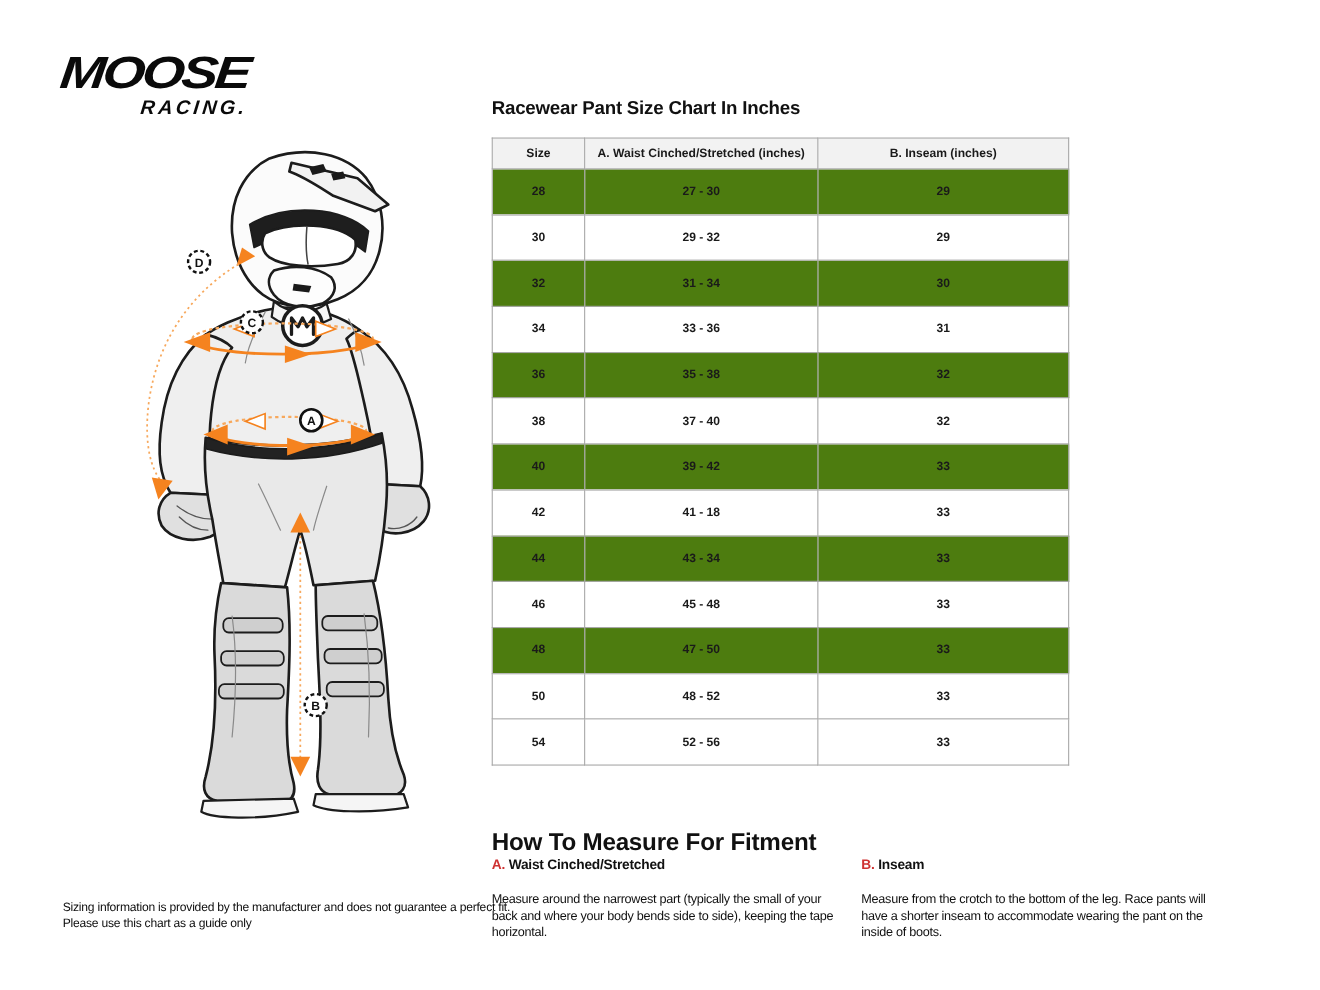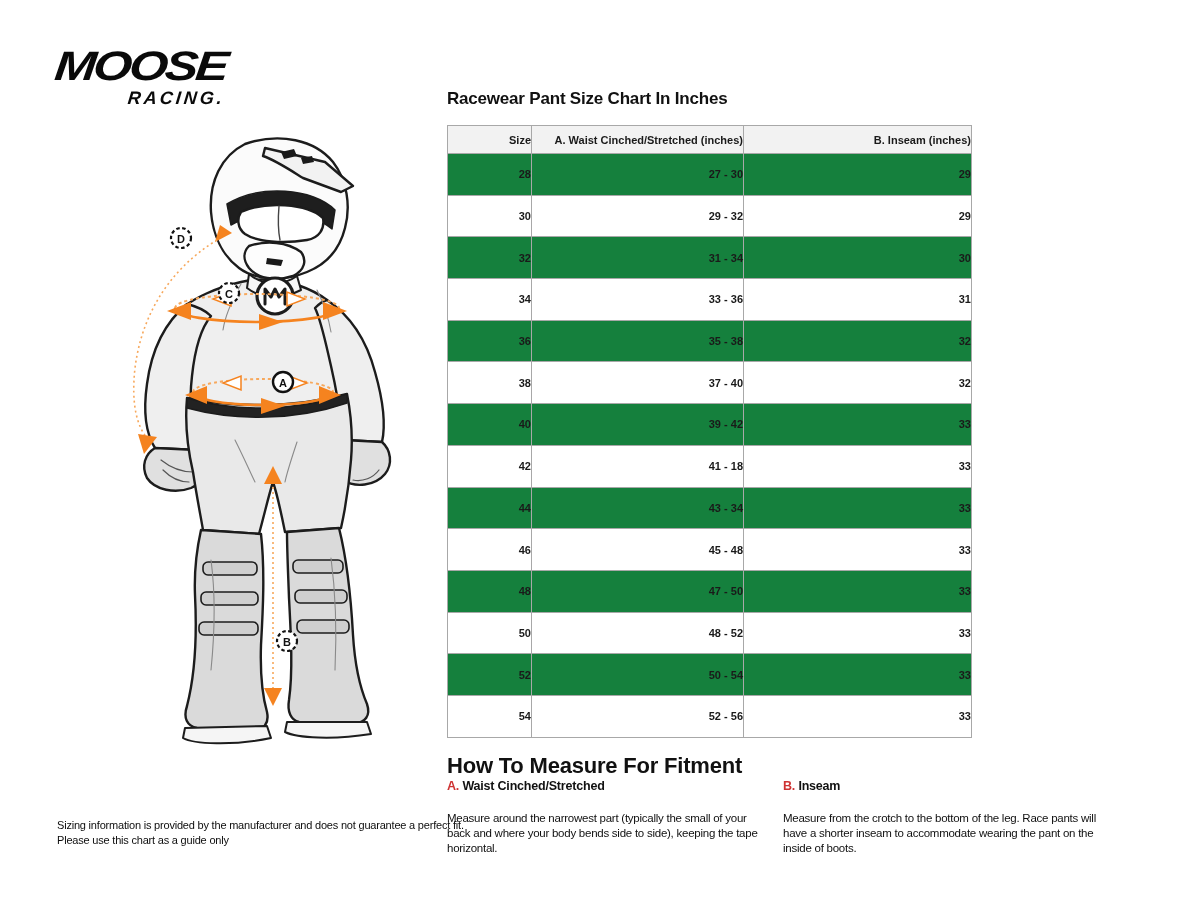--- a/index.html
+++ b/index.html
@@ -16,25 +16,25 @@
     letter-spacing:3px; color:#0a0a0a; margin-left:72px; margin-top:-8px;
     transform:skewX(-6deg); transform-origin:left top; }
 
   
   .chart-title { position:absolute; left:447px; top:89px; font-size:17px;
     font-weight:bold; letter-spacing:-.2px; }
 
   
   .size-table { position:absolute; left:447px; top:125px; width:524px;
     border-collapse:collapse; table-layout:fixed; }
-  .size-table th, .size-table td { border:1px solid #a8a8a8; text-align:right;
+  .size-table th, .size-table td { border:1px solid #a8a8a8; text-align:center;
     font-size:11px; font-weight:bold; color:#1a1a1a; }
   .size-table th { height:28px; background:#f2f2f2; }
   .size-table td { height:41.7px; background:#fff; }
-  .size-table tr.alt td { background:#15803d; }
+  .size-table tr.alt td { background:#4d7c0f; }
   .col-size { width:84px; } .col-waist { width:212px; } .col-inseam { width:228px; }
 
   
   .howto-title { position:absolute; left:447px; top:753px; font-size:22px;
     font-weight:bold; letter-spacing:-.2px; }
   .measure-col { position:absolute; top:779px; }
   .measure-col.c1 { left:447px; width:312px; }
   .measure-col.c2 { left:783px; width:318px; }
   .measure-head { font-size:12.5px; font-weight:bold; letter-spacing:-.2px; }
   .measure-head .letter { color:#ce3232; }
@@ -270,25 +270,20 @@
         <tr class="alt">
           <td>48</td>
           <td>47 - 50</td>
           <td>33</td>
         </tr>
         <tr>
           <td>50</td>
           <td>48 - 52</td>
           <td>33</td>
         </tr>
-        <tr class="alt">
-          <td>52</td>
-          <td>50 - 54</td>
-          <td>33</td>
-        </tr>
         <tr>
           <td>54</td>
           <td>52 - 56</td>
           <td>33</td>
         </tr>
       </tbody>
   </table>
 
   <div class="howto-title">How To Measure For Fitment</div>
 

